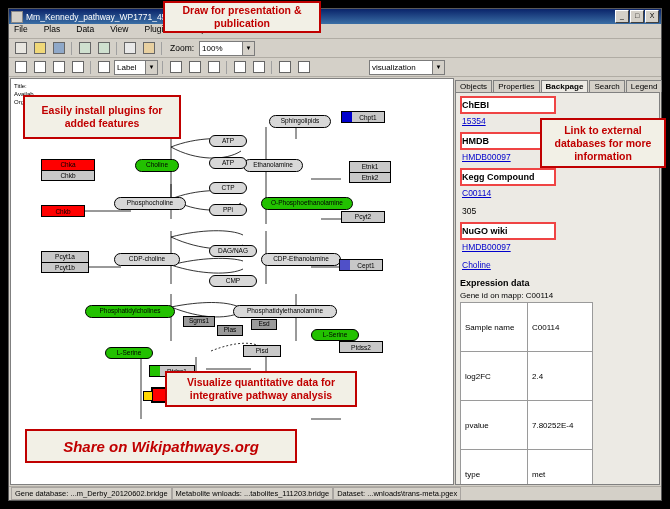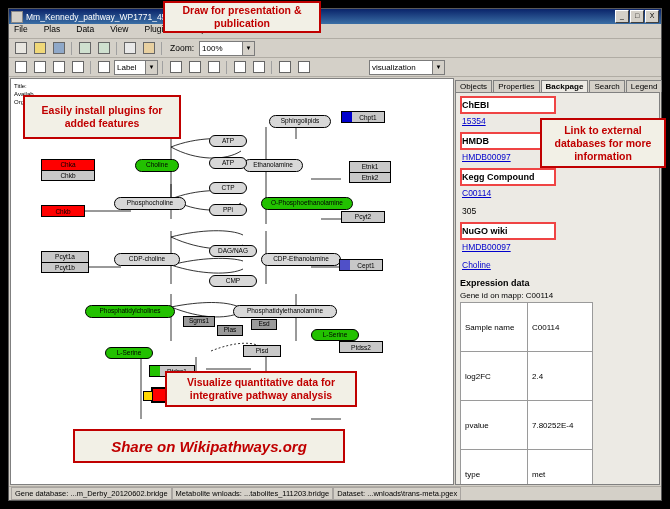--- a/index.html
+++ b/index.html
@@ -372,21 +372,21 @@
         </div>
         <div style="position:absolute;left:132px;top:312px;width:8px;height:8px;background:#ffd800;border:1px solid #000;"></div>
         <div style="position:absolute;left:193px;top:312px;width:8px;height:8px;background:#ffd800;border:1px solid #000;"></div>
 
         <div class="callout" style="left:12px;top:16px;width:158px;height:44px;">
           <span>Easily install plugins for added features</span>
         </div>
         <div class="callout" style="left:154px;top:292px;width:192px;height:36px;">
           <span>Visualize quantitative data  for integrative pathway analysis</span>
         </div>
-        <div class="callout big" style="left:14px;top:350px;width:272px;height:34px;margin-left:48px;">
+        <div class="callout big" style="left:14px;top:350px;width:272px;height:34px;">
           <span>Share on Wikipathways.org</span>
         </div>
       </div>
     </div>
 
     <div class="sidepane">
       <div class="tabs">
         <div class="tab">Objects</div>
         <div class="tab">Properties</div>
         <div class="tab active">Backpage</div>

